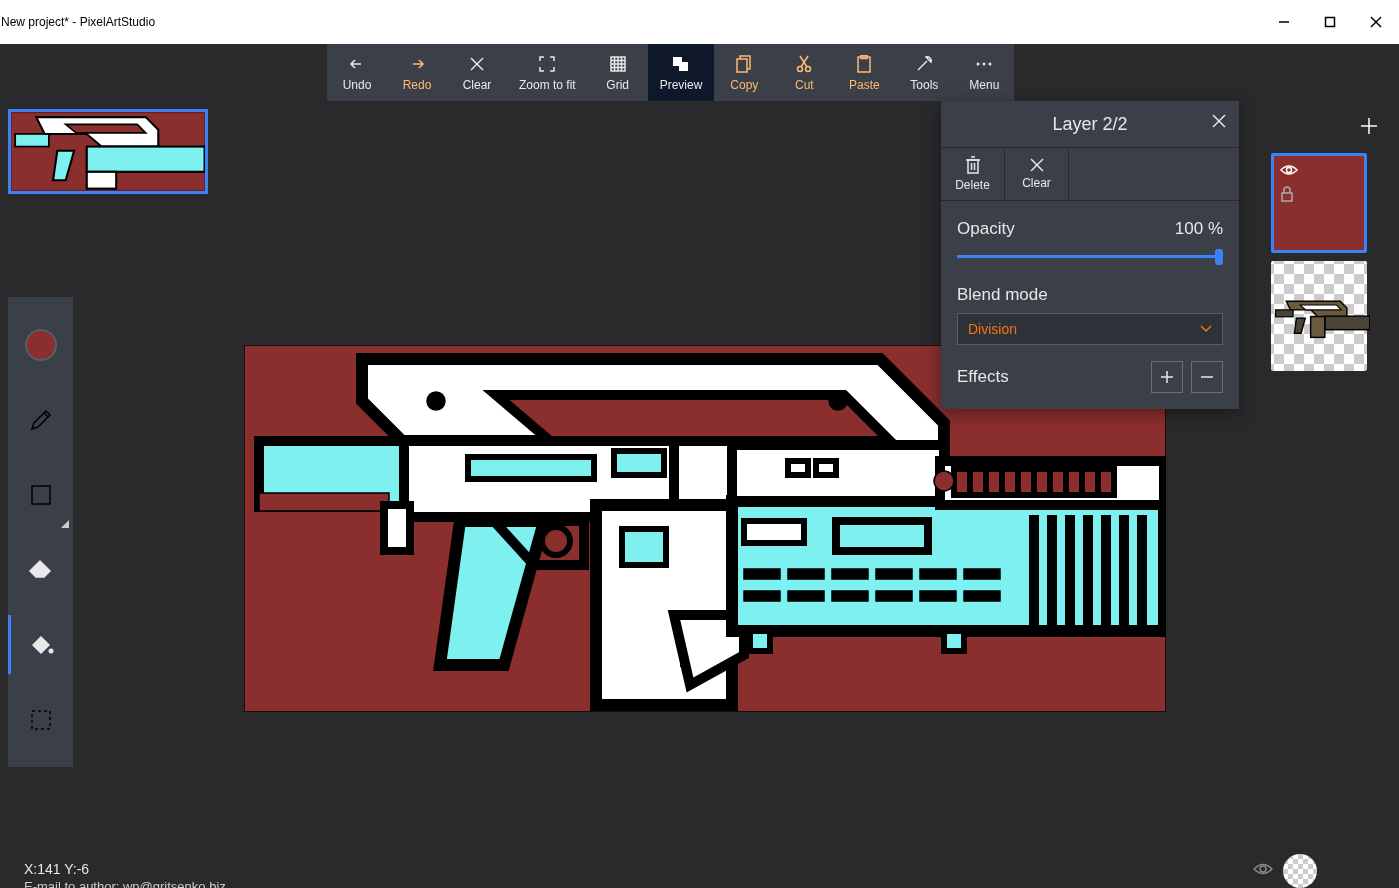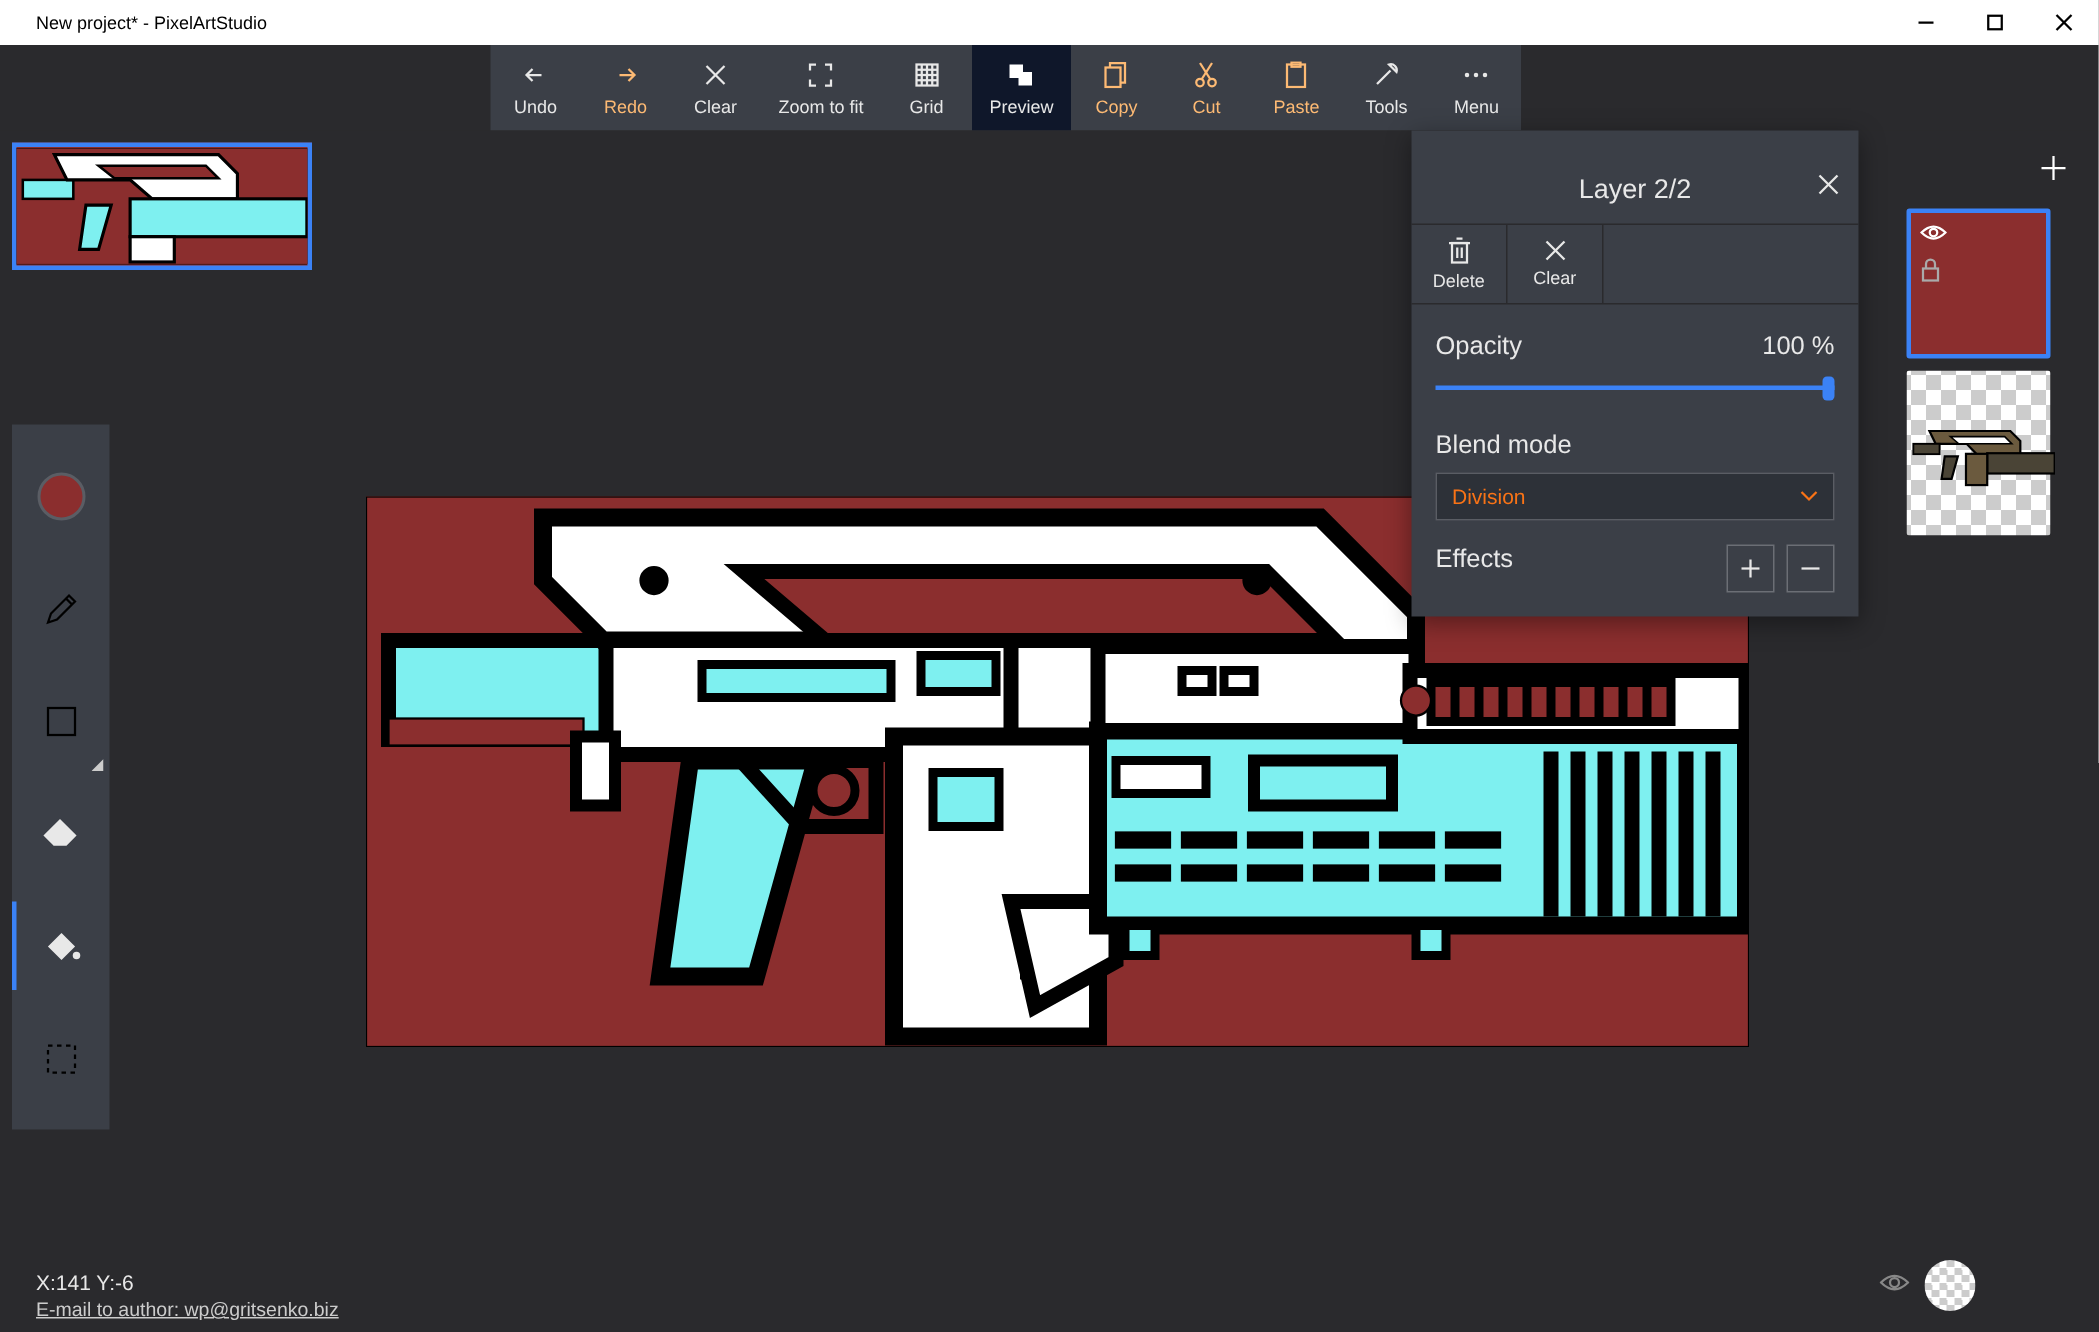--- a/index.html
+++ b/index.html
@@ -1,19 +1,19 @@
 <!DOCTYPE html>
 <html><head>
 <meta charset="utf-8">
 <style>
   * { box-sizing: border-box; margin: 0; padding: 0; font-family: "Segoe UI", sans-serif; }
   html, body { width: 1399px; height: 888px; overflow: hidden; background: #fff; }
   
   
-  .titlebar { height: 30px; background: #fff; display: flex; align-items: center; padding-left: 24px; font-size: 12px; color: #000; }
+  .titlebar { height: 44px; background: #fff; display: flex; align-items: center; padding-left: 1px; font-size: 12px; color: #000; }
   .titlebar .title { flex: 1; }
   .winbtns { display: flex; }
   .winbtn { width: 46px; height: 30px; display: flex; align-items: center; justify-content: center; font-size: 12px; color: #000; }
   
   
   .app { position: relative; width: 1399px; height: 858px; background: #2a2a2d; display: flex; flex-direction: column; }
   
   
   .toolbarrow { height: 57px; display: flex; background: #2a2a2d; }
   .toolbar-left-pad { width: 327px; }
@@ -43,26 +43,26 @@
   .layer-thumb { width: 96px; height: 100px; background: #8b2e2e; border: 3px solid #3b82f6; border-radius: 2px; position: relative; }
   .layer-thumb.l2 { border-color: transparent; background: repeating-conic-gradient(#ccc 0 25%, #fff 0 50%) 0 0/20px 20px; width:96px; height:110px;}
   .layer-thumb .eye { position:absolute; left:6px; top:6px; color:#fff; }
   .layer-thumb .lock { position:absolute; left:6px; top:30px; color:#aaa; }
   .bottom-right { margin-top:auto; width:100%; display:flex; align-items:center; gap:10px; padding:8px; }
   .bottom-right .eye2 { color:#888; }
   .bottom-right .circ { width:34px; height:34px; border-radius:50%; background: repeating-conic-gradient(#ccc 0 25%, #fff 0 50%) 0 0/10px 10px; }
   
   
   .layerpanel { position: absolute; right: 160px; top: 57px; width: 298px; background: #3b3f47; color: #e8e8e8; padding-bottom: 12px; box-shadow: 0 4px 16px rgba(0,0,0,0.4); }
-  .lp-header { height: 46px; display: flex; align-items: center; justify-content: center; position: relative; font-size: 18px; margin-top: 16px; }
+  .lp-header { height: 46px; display: flex; align-items: center; justify-content: center; position: relative; font-size: 18px; }
   .lp-close { position:absolute; right:12px; top:12px; color:#e8e8e8; font-size:16px; }
   .lp-actions { display:flex; border-top:1px solid #2a2a2d; border-bottom:1px solid #2a2a2d; }
   .lp-act { flex:0 0 64px; display:flex; flex-direction:column; align-items:center; justify-content:center; padding:8px 0; font-size:12px; gap:4px; border-right:1px solid #2a2a2d;}
   .lp-body { padding: 10px 16px 4px 16px; }
-  .lp-row { display:flex; align-items:flex-start; justify-content:space-between; font-size:17px; margin-top:8px; }
+  .lp-row { display:flex; align-items:center; justify-content:space-between; font-size:17px; margin-top:8px; }
   .lp-slider { width:100%; height:20px; position:relative; margin-top:8px;}
   .lp-slider-track { position:absolute; left:0; right:0; top:8px; height:3px; background:#3b82f6; }
   .lp-slider-thumb { position:absolute; right:0; top:2px; width:8px; height:16px; background:#3b82f6; border-radius:3px; }
   .lp-select { margin-top:8px; width:100%; height:32px; background:#2d3138; border:1px solid #5a5d64; color:#f97316; display:flex; align-items:center; padding:0 10px; justify-content:space-between; font-size:14px;}
   .lp-eff-btns { display:flex; gap:8px; }
   .lp-sq { width:32px; height:32px; border:1px solid #6b6e75; display:flex; align-items:center; justify-content:center; color:#e8e8e8; font-size:18px;}
   
   
   .status { position:absolute; left:24px; bottom:8px; color:#e8e8e8; font-size:14px; }
   .status .email { text-decoration: underline; color:#ccc; font-size:13px; display:block; margin-top:2px;}

